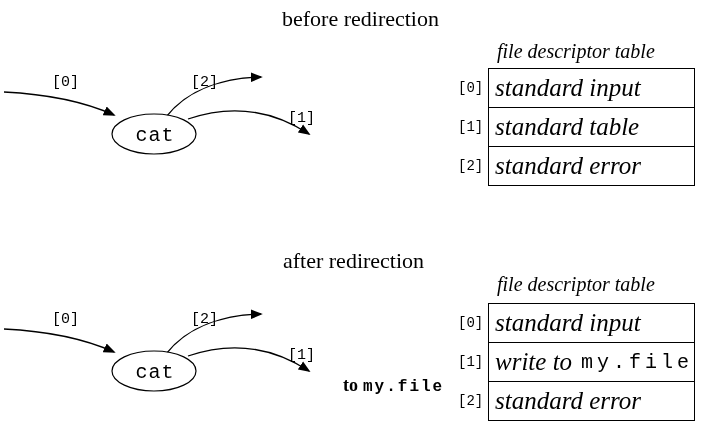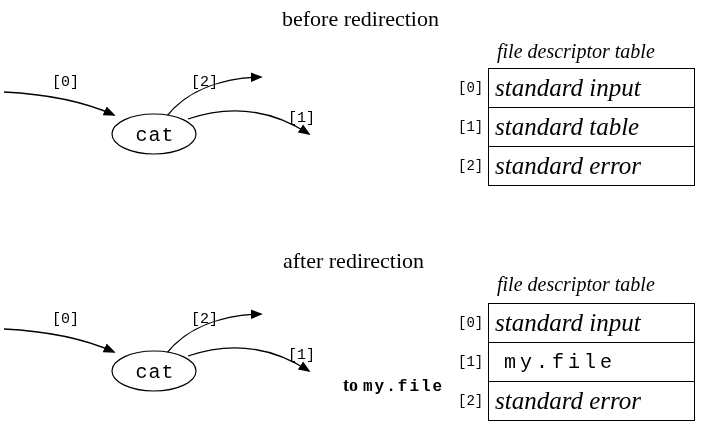--- a/index.html
+++ b/index.html
@@ -123,20 +123,21 @@
     <div class="fdt-row">
       <span class="fdt-index">[0]</span>
       <div class="fdt-cell">
         <span class="cell-italic">standard input</span>
         <span class="cell-mono"></span>
       </div>
     </div>
     <div class="fdt-row">
       <span class="fdt-index">[1]</span>
       <div class="fdt-cell">
+        <span class="cell-italic">write to</span>
         <span class="cell-mono">my.file</span>
       </div>
     </div>
     <div class="fdt-row">
       <span class="fdt-index">[2]</span>
       <div class="fdt-cell">
         <span class="cell-italic">standard error</span>
         <span class="cell-mono"></span>
       </div>
     </div>

